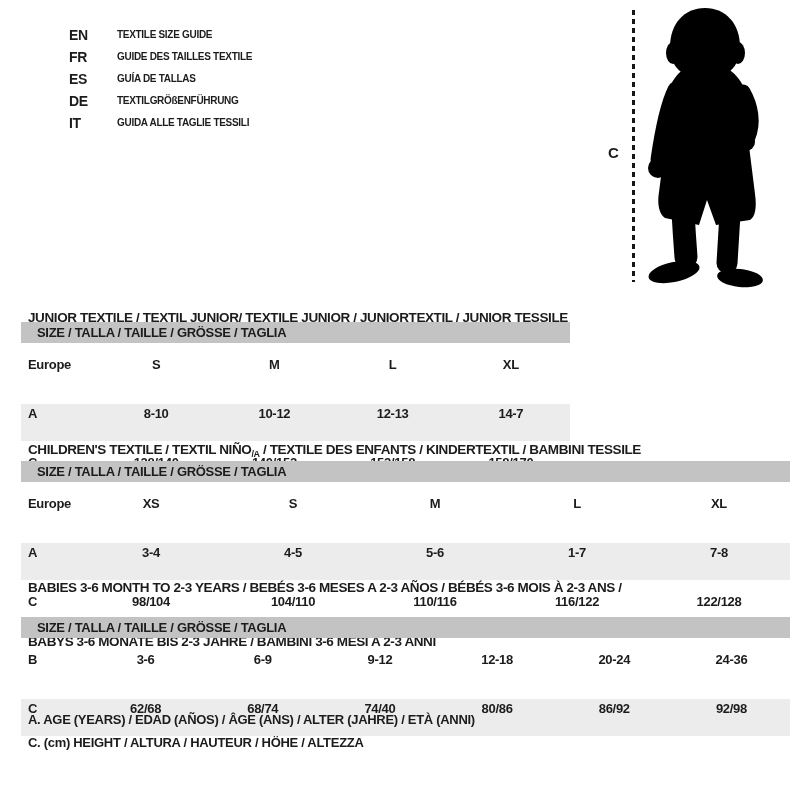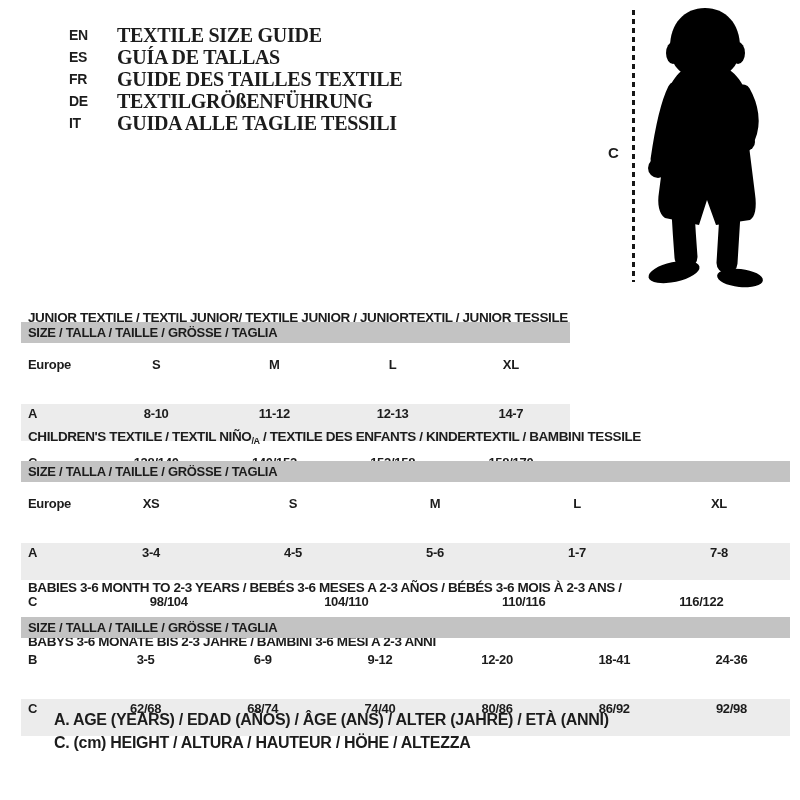--- a/index.html
+++ b/index.html
@@ -5,60 +5,60 @@
   html,body{margin:0;padding:0;}
   body{
     width:800px;height:800px;position:relative;background:#ffffff;overflow:hidden;
     font-family:"Liberation Sans","DejaVu Sans",sans-serif;
     color:#1c1c1c;-webkit-font-smoothing:antialiased;
   }
   
   .lang-list{position:absolute;left:30px;top:24px;}
   .lang-row{display:flex;height:22px;line-height:22px;padding-left:39px;}
   .lang-code{display:inline-block;width:48px;font-weight:700;font-size:14px;letter-spacing:-0.3px;}
-  .lang-title{font-weight:700;font-size:20px;letter-spacing:-0.3px;font-family:Liberation Serif, serif;}
+  .lang-title{font-weight:700;font-size:10px;letter-spacing:-0.3px;}
   
   .measure-line{
     position:absolute;left:632px;top:10px;width:3px;height:272px;
     background:repeating-linear-gradient(to bottom,#161616 0px,#161616 5px,transparent 5px,transparent 9px);
   }
   .measure-label{position:absolute;left:608px;top:144px;font-weight:700;font-size:15px;}
   .silhouette{position:absolute;left:645px;top:4px;width:135px;height:290px;}
   
   .sec-title{position:absolute;left:28px;font-weight:700;font-size:13.5px;letter-spacing:-0.4px;white-space:nowrap;margin-top:24px;}
   .sec-title sub{font-size:9px;vertical-align:-3px;}
   
   .table{position:absolute;left:21px;font-size:13px;font-weight:700;letter-spacing:-0.3px;}
-  .size-bar{background:#c3c3c3;height:21px;line-height:21px;padding-left:7px;margin-bottom:1px;}
+  .size-bar{background:#c3c3c3;height:21px;line-height:21px;padding-left:16px;margin-bottom:1px;}
   .trow{display:flex;height:37px;line-height:20px;margin-top:12px;}
   .trow.shaded{background:#ececec;}
   .tlabel{padding-left:7px;flex:none;text-align:left;}
   .tcell{flex:1;text-align:center;}
   .junior{width:549px;}   .junior .tlabel{width:69px;}
   .children{width:769px;} .children .tlabel{width:52px;}
   .babies{width:769px;}   .babies .tlabel{width:59px;}
   
   .footnotes{position:absolute;left:28px;top:709px;}
-  .footnote{height:22.5px;line-height:22.5px;font-weight:700;font-size:16px;letter-spacing:-0.3px;white-space:nowrap;margin-left:26px;}
+  .footnote{height:22.5px;line-height:22.5px;font-weight:700;font-size:13px;letter-spacing:-0.3px;white-space:nowrap;}
 </style>
 </head>
 <body>
 
 <div class="lang-list">
   <div class="lang-row">
     <span class="lang-code">EN</span>
     <span class="lang-title">TEXTILE SIZE GUIDE</span>
   </div>
   <div class="lang-row">
+    <span class="lang-code">FR</span>
+    <span class="lang-title">GUIDE DES TAILLES TEXTILE</span>
+  </div>
+  <div class="lang-row">
     <span class="lang-code">ES</span>
     <span class="lang-title">GUÍA DE TALLAS</span>
-  </div>
-  <div class="lang-row">
-    <span class="lang-code">FR</span>
-    <span class="lang-title">GUIDE DES TAILLES TEXTILE</span>
   </div>
   <div class="lang-row">
     <span class="lang-code">DE</span>
     <span class="lang-title">TEXTILGRÖßENFÜHRUNG</span>
   </div>
   <div class="lang-row">
     <span class="lang-code">IT</span>
     <span class="lang-title">GUIDA ALLE TAGLIE TESSILI</span>
   </div>
 </div>
@@ -99,34 +99,34 @@
   <div class="trow">
     <span class="tlabel">Europe</span>
     <span class="tcell">S</span>
     <span class="tcell">M</span>
     <span class="tcell">L</span>
     <span class="tcell">XL</span>
   </div>
   <div class="trow shaded">
     <span class="tlabel">A</span>
     <span class="tcell">8-10</span>
-    <span class="tcell">11-12</span>
+    <span class="tcell">10-12</span>
     <span class="tcell">12-13</span>
     <span class="tcell">14-7</span>
   </div>
   <div class="trow">
     <span class="tlabel">C</span>
     <span class="tcell">128/140</span>
     <span class="tcell">140/152</span>
     <span class="tcell">152/158</span>
     <span class="tcell">158/170</span>
   </div>
 </div>
 
-<div class="sec-title" style="top:405px"><span>CHILDREN'S TEXTILE / TEXTIL NIÑO</span><sub>/A</sub><span> / TEXTILE DES ENFANTS / KINDERTEXTIL / BAMBINI TESSILE</span></div>
+<div class="sec-title" style="top:418px"><span>CHILDREN'S TEXTILE / TEXTIL NIÑO</span><sub>/A</sub><span> / TEXTILE DES ENFANTS / KINDERTEXTIL / BAMBINI TESSILE</span></div>
 <div class="table children" style="top:461px">
   <div class="size-bar">
     <span>SIZE / TALLA / TAILLE / GRÖSSE / TAGLIA</span>
   </div>
   <div class="trow">
     <span class="tlabel">Europe</span>
     <span class="tcell">XS</span>
     <span class="tcell">S</span>
     <span class="tcell">M</span>
     <span class="tcell">L</span>
@@ -139,36 +139,37 @@
     <span class="tcell">5-6</span>
     <span class="tcell">1-7</span>
     <span class="tcell">7-8</span>
   </div>
   <div class="trow">
     <span class="tlabel">C</span>
     <span class="tcell">98/104</span>
     <span class="tcell">104/110</span>
     <span class="tcell">110/116</span>
     <span class="tcell">116/122</span>
+    <span class="tcell">122/128</span>
   </div>
 </div>
 
 <div class="sec-title" style="top:556px">BABIES 3-6 MONTH TO 2-3 YEARS / BEBÉS 3-6 MESES A 2-3 AÑOS / BÉBÉS 3-6 MOIS À 2-3 ANS /</div>
 <div class="sec-title" style="top:610px">BABYS 3-6 MONATE BIS 2-3 JAHRE / BAMBINI 3-6 MESI A 2-3 ANNI</div>
 <div class="table babies" style="top:617px">
   <div class="size-bar">
     <span>SIZE / TALLA / TAILLE / GRÖSSE / TAGLIA</span>
   </div>
   <div class="trow">
     <span class="tlabel">B</span>
-    <span class="tcell">3-5</span>
+    <span class="tcell">3-6</span>
     <span class="tcell">6-9</span>
     <span class="tcell">9-12</span>
-    <span class="tcell">12-20</span>
-    <span class="tcell">18-41</span>
+    <span class="tcell">12-18</span>
+    <span class="tcell">20-24</span>
     <span class="tcell">24-36</span>
   </div>
   <div class="trow shaded">
     <span class="tlabel">C</span>
     <span class="tcell">62/68</span>
     <span class="tcell">68/74</span>
     <span class="tcell">74/40</span>
     <span class="tcell">80/86</span>
     <span class="tcell">86/92</span>
     <span class="tcell">92/98</span>

